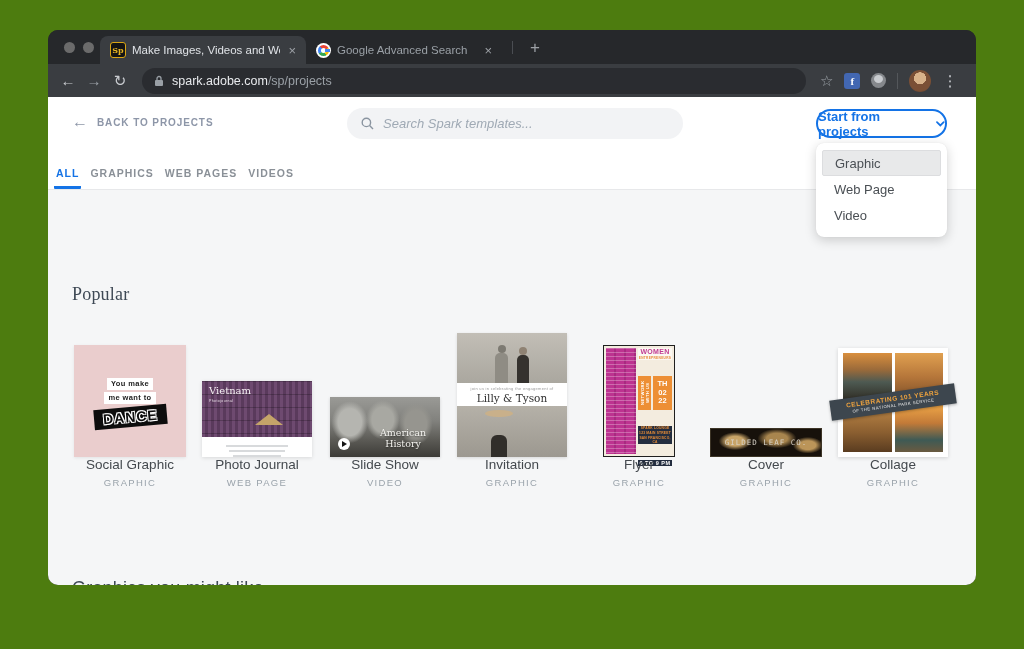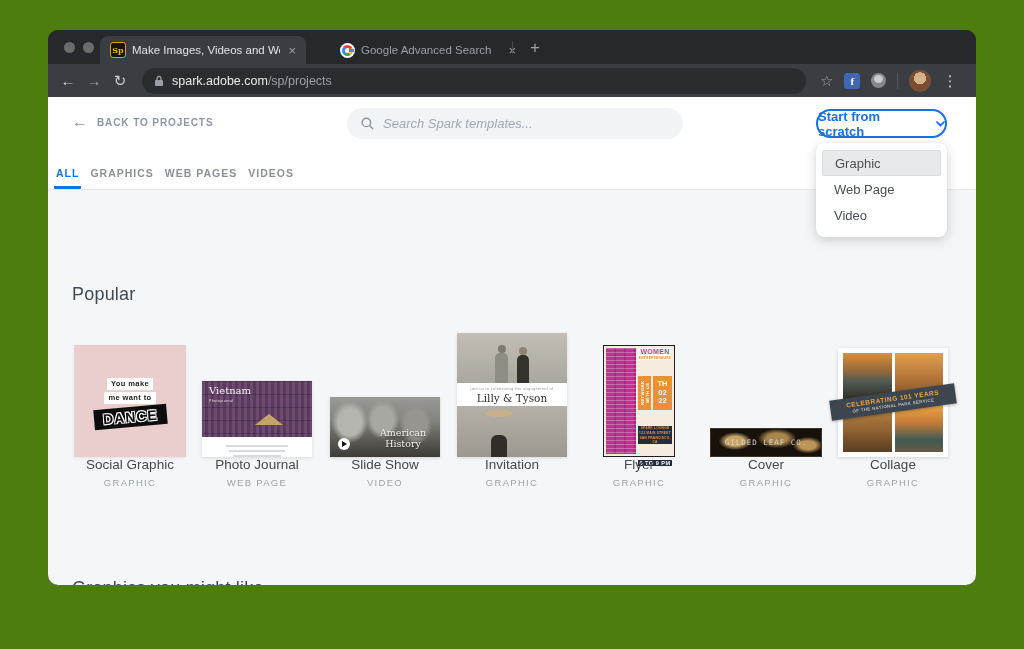--- a/index.html
+++ b/index.html
@@ -10,21 +10,21 @@
   .window { position:absolute; left:48px; top:30px; width:928px; height:555px;
             border-radius:10px; overflow:hidden; background:#26282b; }
 
   
   .tabstrip { position:relative; height:34px; background:#26282b; }
   .traffic { position:absolute; left:16px; top:12px; display:flex; gap:8px; }
   .traffic span { width:11px; height:11px; border-radius:50%; background:#6b6b6b; display:block; }
   .tab { position:absolute; top:6px; height:28px; display:flex; align-items:center;
          padding:0 8px 0 10px; font-size:11.5px; }
   .tab.active { left:52px; width:206px; background:#3a3d41; border-radius:8px 8px 0 0; color:#dfe2e6; }
-  .tab.inactive { left:282px; width:196px; color:#9aa0a6; }
+  .tab.inactive { left:258px; width:196px; color:#9aa0a6; }
   .tab .t-title { flex:1; white-space:nowrap; overflow:hidden; margin:0 6px; }
   .tab .t-close { color:#9da1a6; font-size:13px; line-height:1; padding:0 2px; }
   .sp-fav { width:16px; height:16px; border-radius:3px; background:#141414; border:1px solid #d9a514;
             color:#e6b422; font:bold 8px "DejaVu Serif", serif; display:flex; align-items:center; justify-content:center; flex:none;}
   .g-fav { position:relative; width:15px; height:15px; border-radius:50%; background:#fff; flex:none;
            display:flex; align-items:center; justify-content:center; }
   .g-ring { width:11px; height:11px; border-radius:50%;
             background:conic-gradient(from -40deg,#ea4335 0 100deg,#fbbc05 100deg 190deg,#34a853 190deg 275deg,#4285f4 275deg 360deg); }
   .g-core { position:absolute; left:5px; top:5px; width:5px; height:5px; border-radius:50%; background:#fff; }
   .g-bar { position:absolute; right:1.5px; top:6px; width:5px; height:3px; background:#4285f4; }
@@ -248,41 +248,41 @@
 
         <div class="search-pill">
           <svg width="13" height="13" viewBox="0 0 13 13">
             <circle cx="5.4" cy="5.4" r="4.2" fill="none" stroke="#8a94a0" stroke-width="1.4"></circle>
             <line x1="8.6" y1="8.6" x2="12" y2="12" stroke="#8a94a0" stroke-width="1.4"></line>
           </svg>
           <span class="ph">Search Spark templates...</span>
         </div>
 
         <div class="start-btn">
-          <span>Start from scratch</span>
+          <span>Start from projects</span>
           <svg width="9" height="6" viewBox="0 0 9 6">
             <polyline points="1,1 4.5,4.5 8,1" fill="none" stroke="#1473e6" stroke-width="1.8" stroke-linecap="round"></polyline>
           </svg>
         </div>
 
         <div class="filter-tabs">
           <span class="ftab active">ALL</span>
           <span class="ftab">GRAPHICS</span>
           <span class="ftab">WEB PAGES</span>
           <span class="ftab">VIDEOS</span>
         </div>
       </div>
 
       <div class="dropdown">
         <div class="dd-item selected">Graphic</div>
         <div class="dd-item">Web Page</div>
         <div class="dd-item">Video</div>
       </div>
 
-      <div class="section-title" style="top:187px;">Popular</div>
+      <div class="section-title" style="top:187px;font-family:Liberation Serif, serif;">Popular</div>
 
       <div class="card" style="left:17px;">
         <div class="thumb-area">
           <div class="th-dance">
             <span class="dance-strip">You make</span>
             <span class="dance-strip">me want to</span>
             <span class="dance-big">DANCE</span>
           </div>
         </div>
         <div class="card-title">Social Graphic</div>

